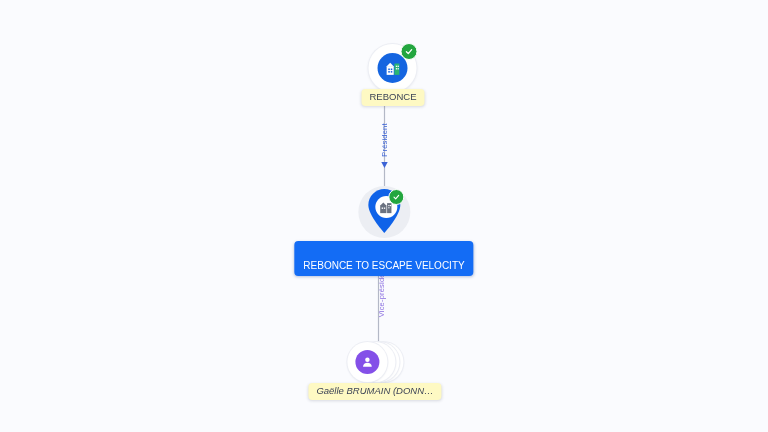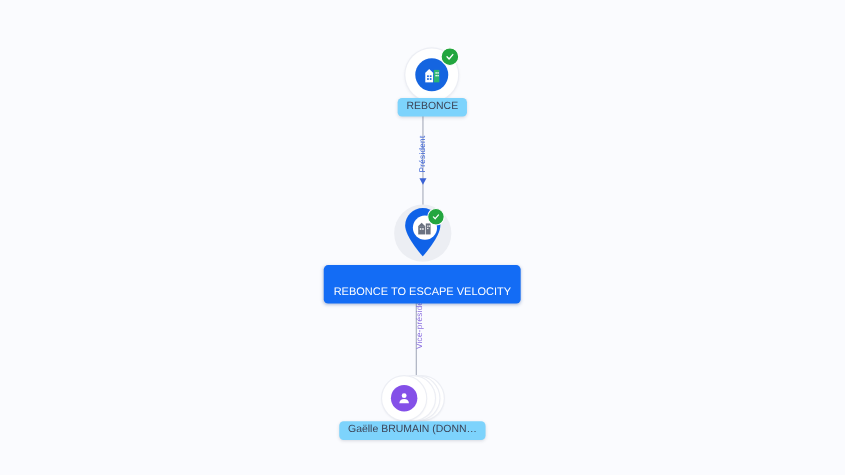--- a/index.html
+++ b/index.html
@@ -108,21 +108,21 @@
     margin-top: -3px;
     padding: 2px 8px 3px;
     border-radius: 4px;
     font-size: 9.5px;
     line-height: 12px;
     white-space: nowrap;
     position: relative;
     z-index: 5;
   }
   .pill.light {
-    background: #7dd3fc;
+    background: #fef9c3;
     color: #3c4356;
     box-shadow: 0 1px 3px rgba(40,50,80,.17);
   }
   .pill.selected {
     background: #136cf5;
     color: #ffffff;
     box-shadow: 0 1px 3px rgba(20,60,140,.3);
     font-size: 10px;
     padding: 19px 9px 4px;
   }
@@ -203,20 +203,21 @@
     height: 24px;
     border-radius: 50%;
     background: #8450e8;
     display: flex;
     align-items: center;
     justify-content: center;
   }
   #node-gaelle-brumain .pill {
     margin-top: -1px;
     align-self: center;
+    font-style: italic;
   }
 </style>
 </head>
 <body>
 
 <div id="graph-canvas">
 
   <svg id="edge-layer" viewBox="0 0 768 432" xmlns="http://www.w3.org/2000/svg">
 
     <line x1="384.5" y1="101" x2="384.5" y2="188" stroke="#b3b8c6" stroke-width="1.2"></line>

